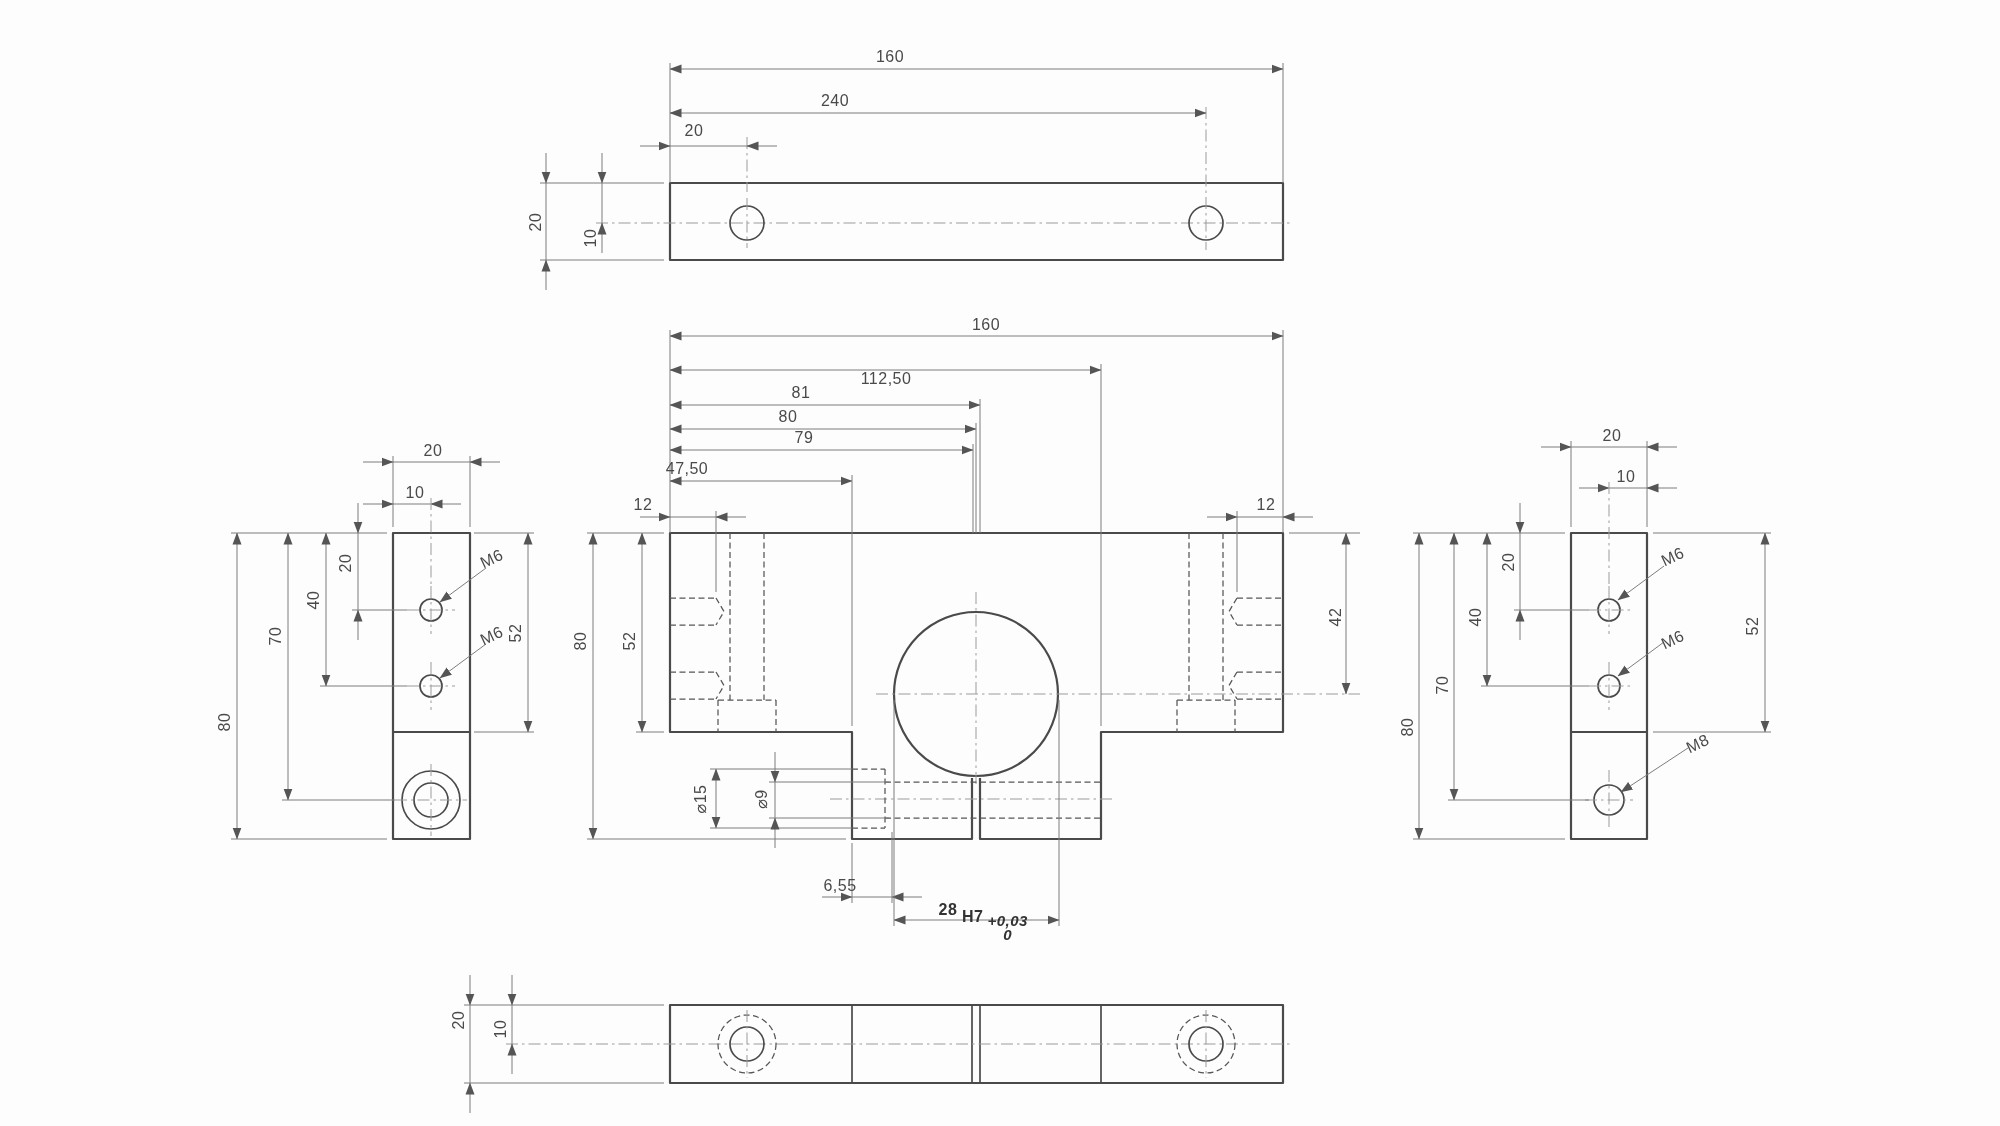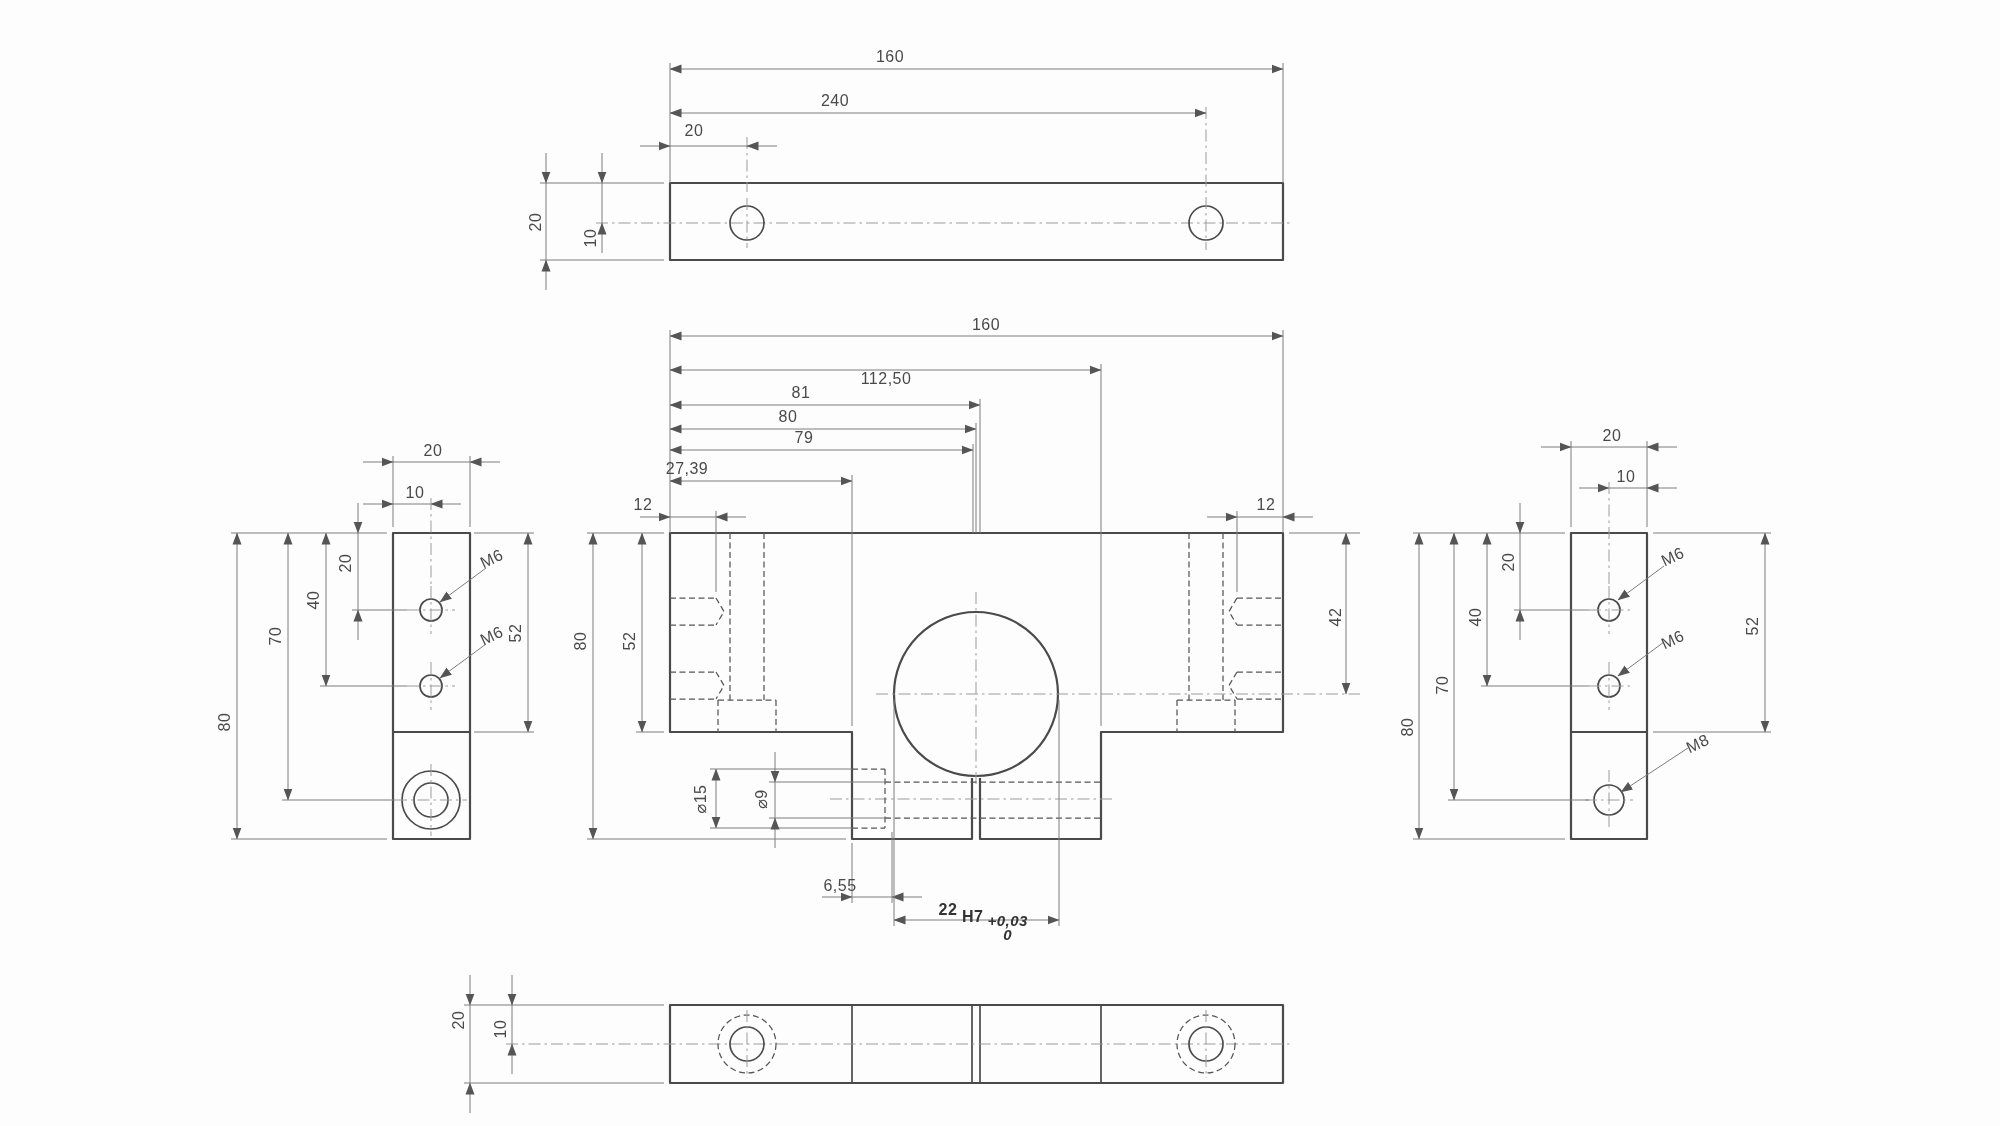--- a/index.html
+++ b/index.html
@@ -268,31 +268,31 @@
       <span class="lbl" style="left: 890px; top: 57px; transform: translate(-50%, -50%) rotate(0deg);">160</span>
       <span class="lbl" style="left: 835px; top: 101px; transform: translate(-50%, -50%) rotate(0deg);">240</span>
       <span class="lbl" style="left: 694px; top: 131px; transform: translate(-50%, -50%) rotate(0deg);">20</span>
       <span class="lbl" style="left: 536px; top: 222px; transform: translate(-50%, -50%) rotate(-90deg);">20</span>
       <span class="lbl" style="left: 591px; top: 238px; transform: translate(-50%, -50%) rotate(-90deg);">10</span>
       <span class="lbl" style="left: 986px; top: 325px; transform: translate(-50%, -50%) rotate(0deg);">160</span>
       <span class="lbl" style="left: 886px; top: 379px; transform: translate(-50%, -50%) rotate(0deg);">112,50</span>
       <span class="lbl" style="left: 801px; top: 393px; transform: translate(-50%, -50%) rotate(0deg);">81</span>
       <span class="lbl" style="left: 788px; top: 417px; transform: translate(-50%, -50%) rotate(0deg);">80</span>
       <span class="lbl" style="left: 804px; top: 438px; transform: translate(-50%, -50%) rotate(0deg);">79</span>
-      <span class="lbl" style="left: 687px; top: 469px; transform: translate(-50%, -50%) rotate(0deg);">27,39</span>
+      <span class="lbl" style="left: 687px; top: 469px; transform: translate(-50%, -50%) rotate(0deg);">47,50</span>
       <span class="lbl" style="left: 643px; top: 505px; transform: translate(-50%, -50%) rotate(0deg);">12</span>
       <span class="lbl" style="left: 1266px; top: 505px; transform: translate(-50%, -50%) rotate(0deg);">12</span>
       <span class="lbl" style="left: 1336px; top: 617px; transform: translate(-50%, -50%) rotate(-90deg);">42</span>
       <span class="lbl" style="left: 581px; top: 641px; transform: translate(-50%, -50%) rotate(-90deg);">80</span>
       <span class="lbl" style="left: 630px; top: 641px; transform: translate(-50%, -50%) rotate(-90deg);">52</span>
       <span class="lbl" style="left: 516px; top: 633px; transform: translate(-50%, -50%) rotate(-90deg);">52</span>
       <span class="lbl" style="left: 701px; top: 799px; transform: translate(-50%, -50%) rotate(-90deg);">⌀15</span>
       <span class="lbl" style="left: 762px; top: 799px; transform: translate(-50%, -50%) rotate(-90deg);">⌀9</span>
       <span class="lbl" style="left: 840px; top: 886px; transform: translate(-50%, -50%) rotate(0deg);">6,55</span>
-      <span class="lbl b" style="left: 948px; top: 910px; transform: translate(-50%, -50%) rotate(0deg);">22</span>
+      <span class="lbl b" style="left: 948px; top: 910px; transform: translate(-50%, -50%) rotate(0deg);">28</span>
       <span class="lbl b" style="left: 995px; top: 926px; transform: translate(-50%, -50%) rotate(0deg);">H7<span class="stack">
           <span>+0,03</span>
           <span>0</span>
         </span></span>
       <span class="lbl" style="left: 433px; top: 451px; transform: translate(-50%, -50%) rotate(0deg);">20</span>
       <span class="lbl" style="left: 415px; top: 493px; transform: translate(-50%, -50%) rotate(0deg);">10</span>
       <span class="lbl" style="left: 346px; top: 563px; transform: translate(-50%, -50%) rotate(-90deg);">20</span>
       <span class="lbl" style="left: 314px; top: 600px; transform: translate(-50%, -50%) rotate(-90deg);">40</span>
       <span class="lbl" style="left: 276px; top: 636px; transform: translate(-50%, -50%) rotate(-90deg);">70</span>
       <span class="lbl" style="left: 225px; top: 722px; transform: translate(-50%, -50%) rotate(-90deg);">80</span>

